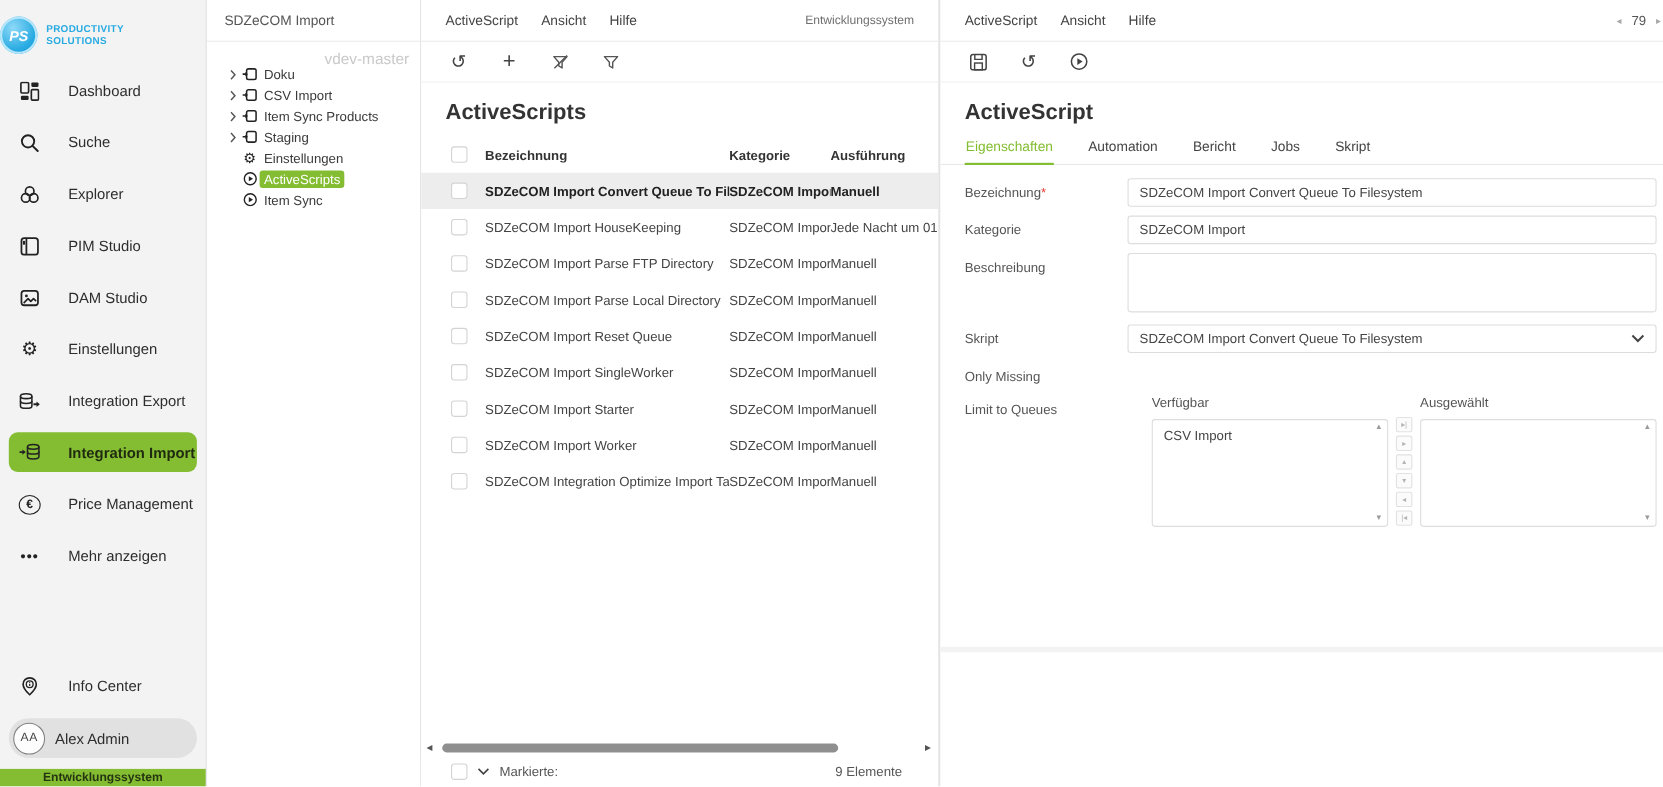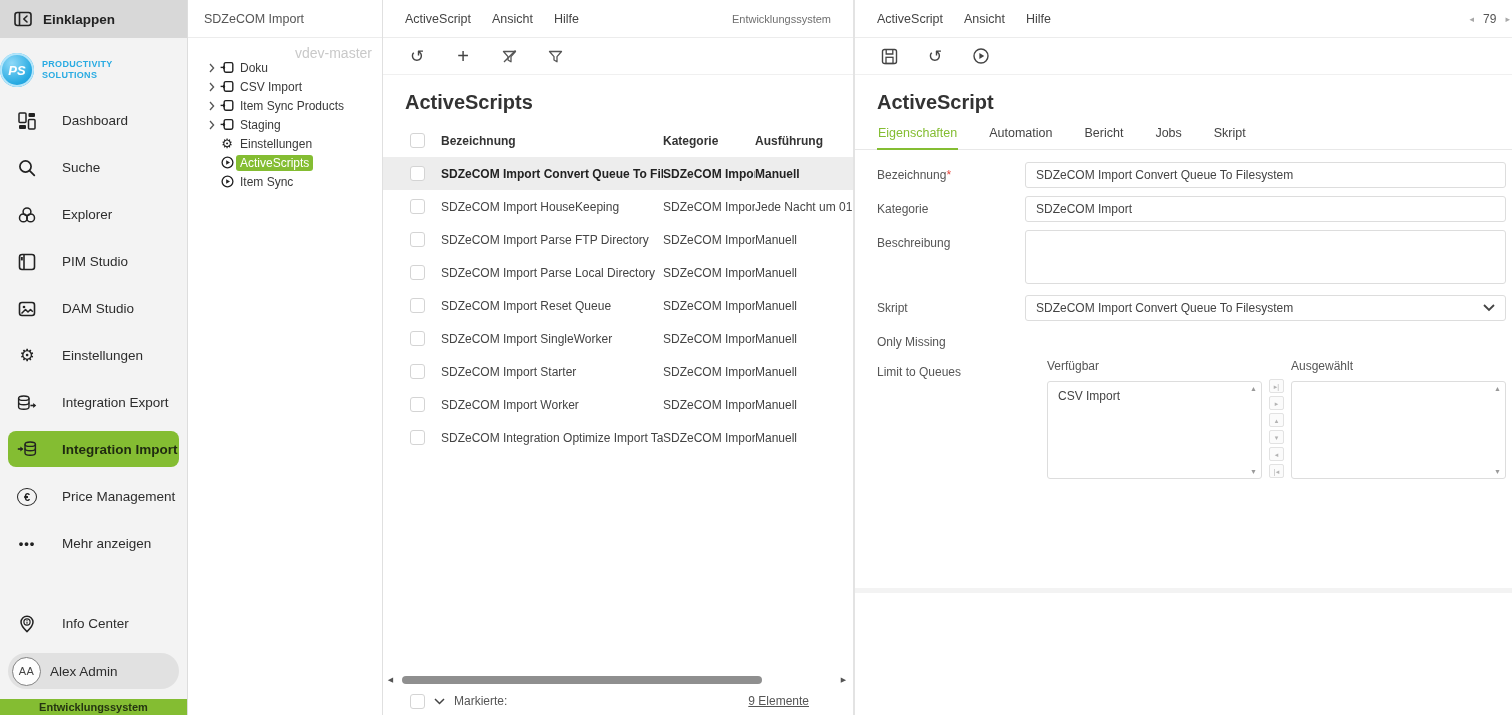--- a/index.html
+++ b/index.html
@@ -61,23 +61,23 @@
   .tbl-head,.tbl-row{display:grid;grid-template-columns:31px 222px 92px 1fr;align-items:center;height:33px;padding-left:27px;font-size:12px;}
   .tbl-head{font-weight:700;color:#333;}
   .tbl-row{color:#444;cursor:pointer;}
   .tbl-row.selected{background:#ededed;font-weight:700;color:#222;}
   .cbx{width:15px;height:15px;border:1px solid #d4d4d4;border-radius:3px;background:#fff;cursor:pointer;}
   .cell{white-space:nowrap;overflow:hidden;}
   .hscroll{position:absolute;left:0;right:2px;bottom:28px;height:14px;display:flex;align-items:center;padding:0 2px;}
   .hs-arrow{width:11px;font-size:7px;color:#555;text-align:center;cursor:pointer;}
   .hs-track{flex:1;position:relative;height:8px;}
   .hs-thumb{position:absolute;left:6px;top:0;width:360px;height:8px;background:#8f8f8f;border-radius:4px;cursor:grab;}
-  .list-footer{position:absolute;left:0;right:20px;bottom:0;height:28px;background:#fff;display:flex;align-items:center;
+  .list-footer{position:absolute;left:0;right:9px;bottom:0;height:28px;background:#fff;display:flex;align-items:center;
     gap:9px;padding-left:27px;font-size:12px;color:#555;}
-  .list-footer .count{margin-left:auto;padding-right:24px;text-decoration:underline;}
+  .list-footer .count{margin-left:auto;padding-right:24px;}
 
   
   .detail-panel{flex:1;display:flex;flex-direction:column;position:relative;background:#fff;}
   .pager{margin-left:auto;display:flex;align-items:center;gap:9px;font-size:12px;color:#555;}
   .pager .arr{color:#a8a8a8;font-size:9px;cursor:pointer;}
   .tabs{display:flex;gap:30px;padding:0 22px;border-bottom:1px solid #e8e8e8;flex:0 0 auto;}
   .tab{font-size:12.5px;color:#444;padding:2px 1px 8px;cursor:pointer;border-bottom:2px solid transparent;margin-bottom:-1px;}
   .tab.active{color:var(--accent);border-bottom-color:var(--accent);}
   .form{padding:12px 26px 0 22px;}
   .form-row{display:flex;margin-bottom:8px;}
@@ -100,30 +100,20 @@
   .lb-down{position:absolute;bottom:3px;right:4px;font-size:7px;color:#9a9a9a;cursor:pointer;}
   .transfer{display:flex;flex-direction:column;gap:3px;padding-top:20px;}
   .tr-btn{width:15px;height:14px;border:1px solid #e2e2e2;border-radius:2px;background:#fbfbfb;color:#b3b3b3;font-size:7px;
     display:flex;align-items:center;justify-content:center;cursor:pointer;line-height:1;}
   .divider-band{position:absolute;left:0;right:0;top:588px;height:5px;background:#f3f3f3;}
 </style>
 </head>
 <body>
 
 <div class="sidebar">
-  <div class="collapse-bar">
-    <span class="ic">
-      <svg width="18" height="16" viewBox="0 0 18 16">
-          <rect x="1" y="1.5" width="16" height="13" rx="2.5" fill="none" stroke="#222" stroke-width="1.6"></rect>
-          <line x1="5.5" y1="1.5" x2="5.5" y2="14.5" stroke="#222" stroke-width="1.6"></line>
-          <path d="M13 5 L9.8 8 L13 11" fill="none" stroke="#222" stroke-width="1.6" stroke-linejoin="round" stroke-linecap="round"></path>
-        </svg>
-    </span>
-    <span>Einklappen</span>
-  </div>
 
   <div class="brand">
     <span class="brand-logo">PS</span>
     <span class="brand-text">
       <div>PRODUCTIVITY</div>
       <div>SOLUTIONS</div>
     </span>
   </div>
 
   <div class="nav">

